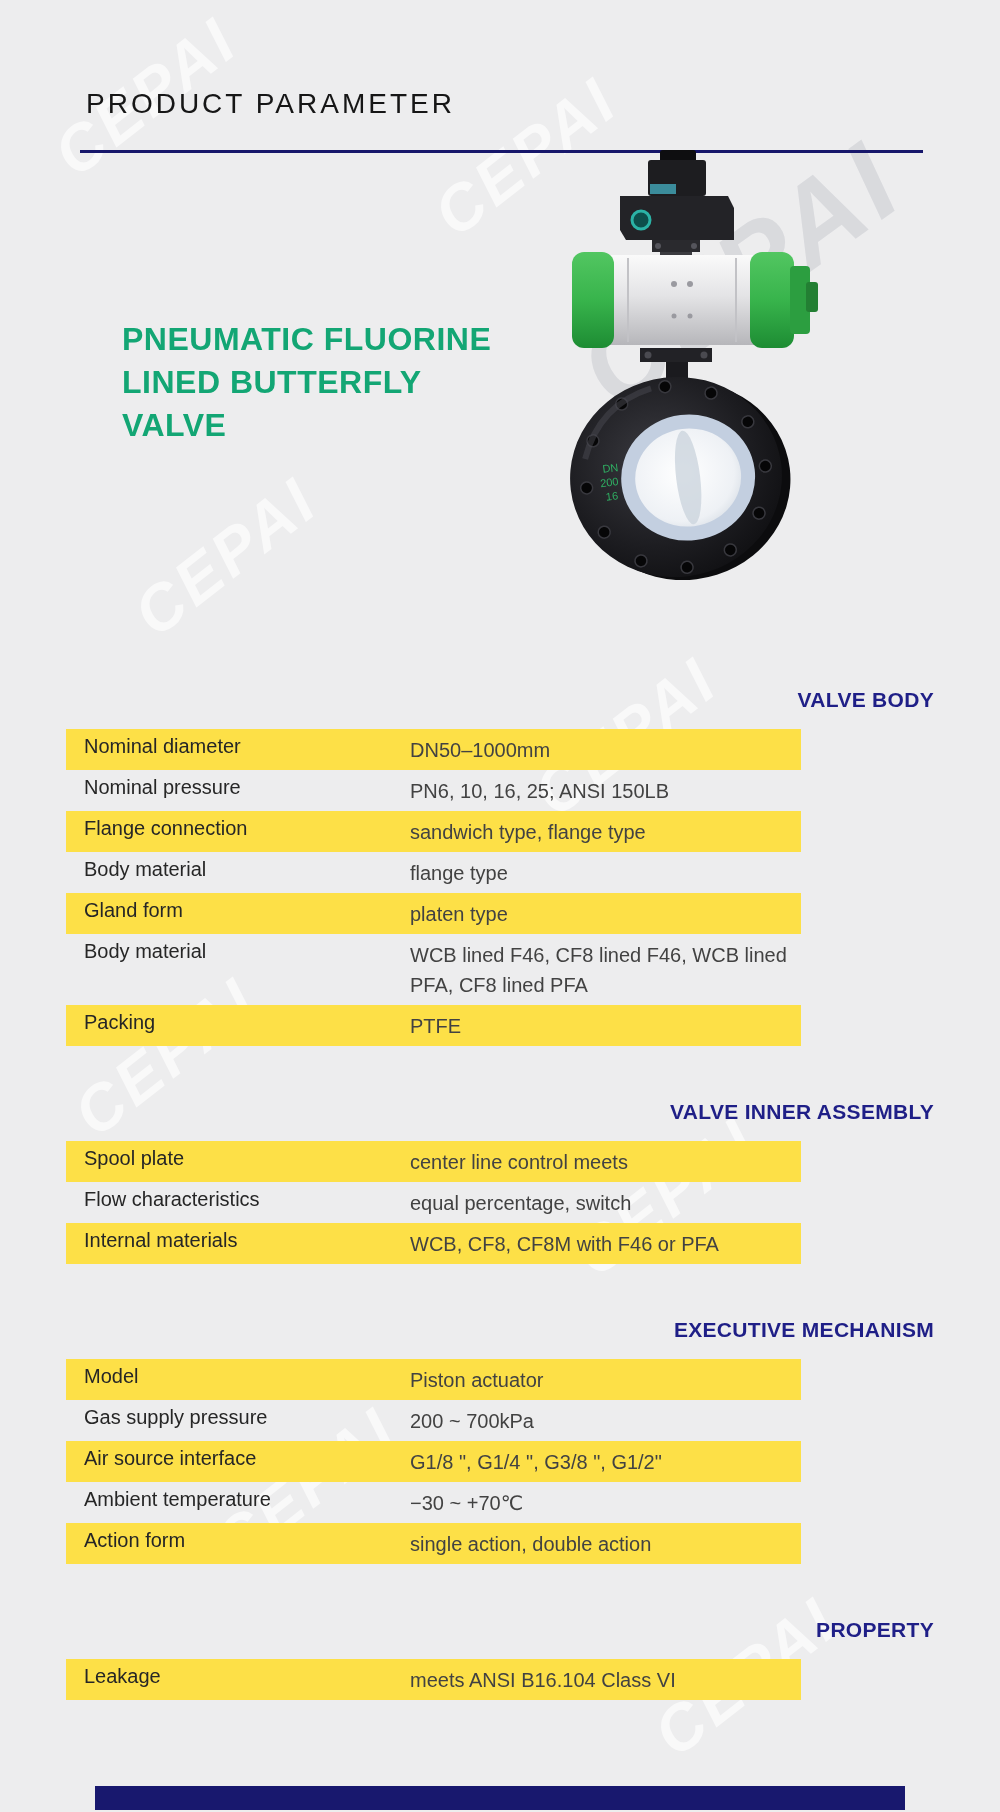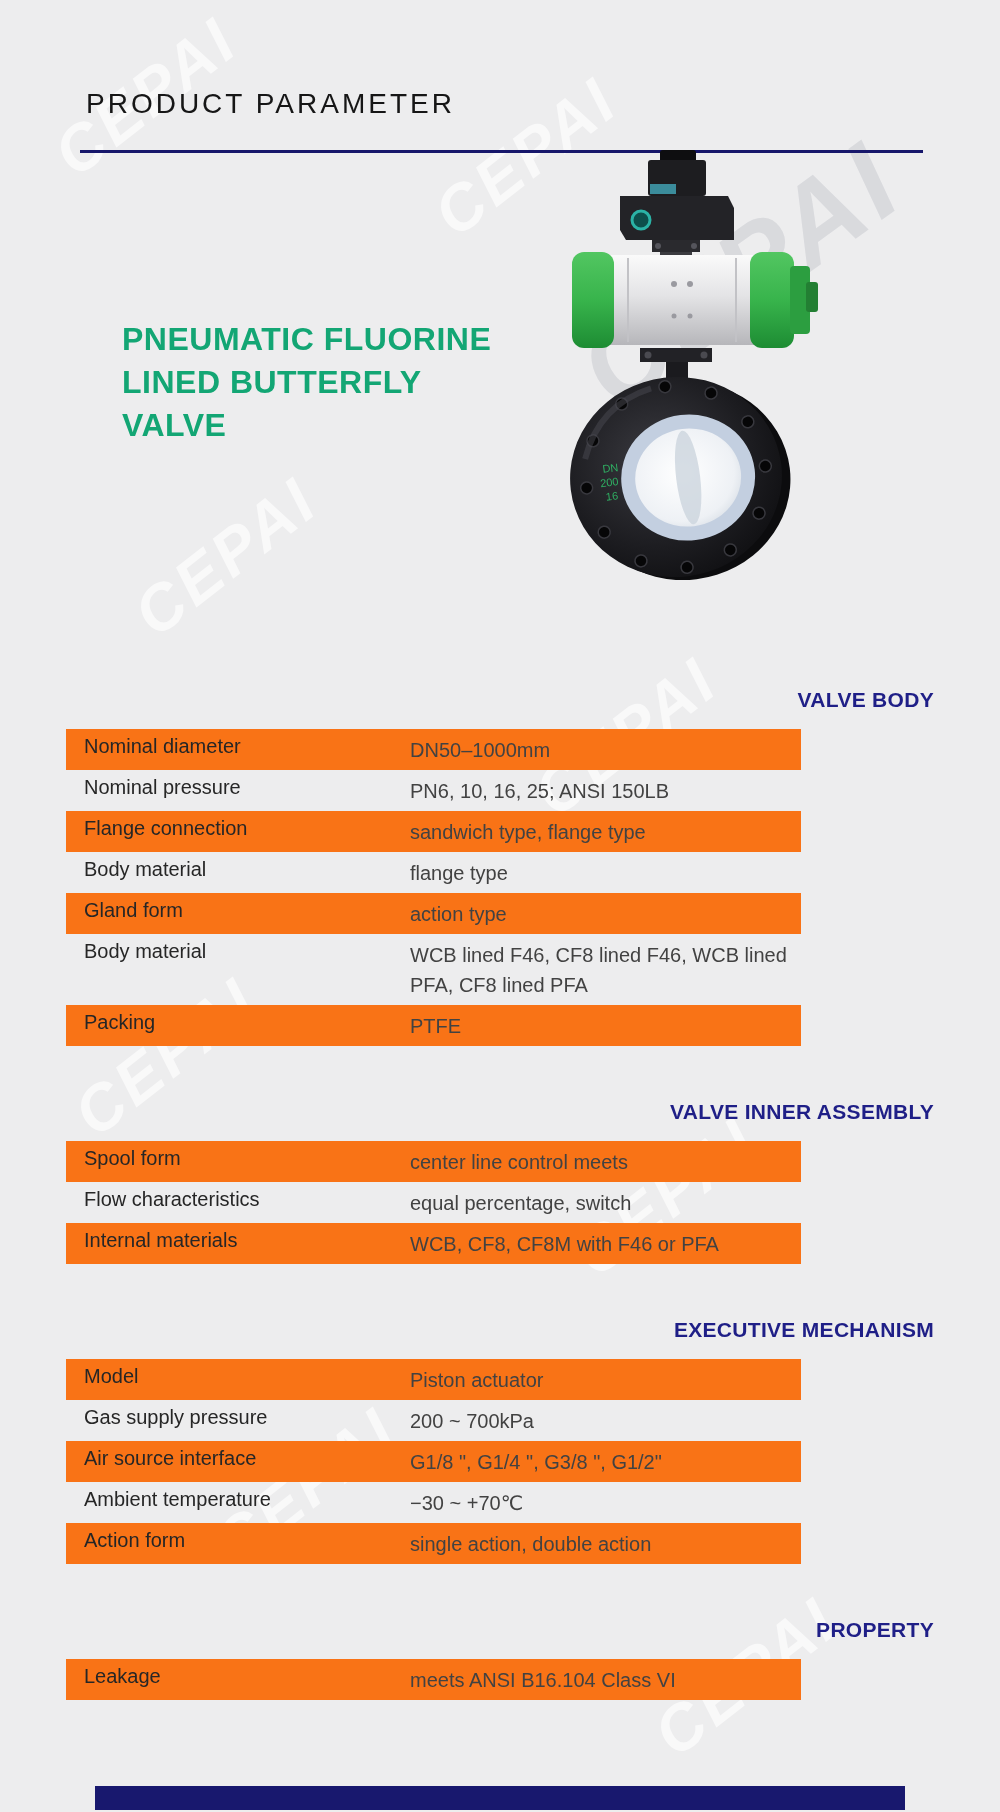--- a/index.html
+++ b/index.html
@@ -32,21 +32,21 @@
   }
   .valve-art{position:absolute;left:548px;top:148px;width:280px;height:440px;z-index:3;}
 
   .content{position:absolute;left:66px;top:688px;width:868px;z-index:4;}
   .spec-section{margin:0 0 54px 0;}
   .section-heading{
     margin:0 0 17px 0;font-size:21px;font-weight:bold;color:#1f1f87;letter-spacing:.3px;text-align:right;
   }
   .spec-table{width:735px;}
   .spec-row{display:flex;align-items:flex-start;min-height:37px;padding:6px 0 5px 18px;box-sizing:border-box;}
-  .spec-row.shaded{background:#f97316;}
+  .spec-row.shaded{background:#fde047;}
   .spec-label{width:326px;flex:0 0 326px;font-size:20px;color:#262626;}
   .spec-value{flex:1;font-size:20px;color:#424242;line-height:30px;}
   .footer-rule{position:absolute;left:95px;top:1786px;width:810px;height:24px;background:#18186e;z-index:2;}
 </style>
 </head>
 <body>
 
 <div class="bg-texture">
   <span style="left:40px;top:60px">CEPAI</span>
   <span style="left:420px;top:120px">CEPAI</span>
@@ -172,37 +172,37 @@
         <div class="spec-row shaded">
           <div class="spec-label">Flange connection</div>
           <div class="spec-value">sandwich type, flange type</div>
         </div>
         <div class="spec-row">
           <div class="spec-label">Body material</div>
           <div class="spec-value">flange type</div>
         </div>
         <div class="spec-row shaded">
           <div class="spec-label">Gland form</div>
-          <div class="spec-value">action type</div>
+          <div class="spec-value">platen type</div>
         </div>
         <div class="spec-row">
           <div class="spec-label">Body material</div>
           <div class="spec-value">WCB lined F46, CF8 lined F46, WCB lined PFA, CF8 lined PFA</div>
         </div>
         <div class="spec-row shaded">
           <div class="spec-label">Packing</div>
           <div class="spec-value">PTFE</div>
         </div>
       </div>
     </section>
     <section class="spec-section">
       <h2 class="section-heading">VALVE INNER ASSEMBLY</h2>
       <div class="spec-table">
         <div class="spec-row shaded">
-          <div class="spec-label">Spool form</div>
+          <div class="spec-label">Spool plate</div>
           <div class="spec-value">center line control meets</div>
         </div>
         <div class="spec-row">
           <div class="spec-label">Flow characteristics</div>
           <div class="spec-value">equal percentage, switch</div>
         </div>
         <div class="spec-row shaded">
           <div class="spec-label">Internal materials</div>
           <div class="spec-value">WCB, CF8, CF8M with F46 or PFA</div>
         </div>

